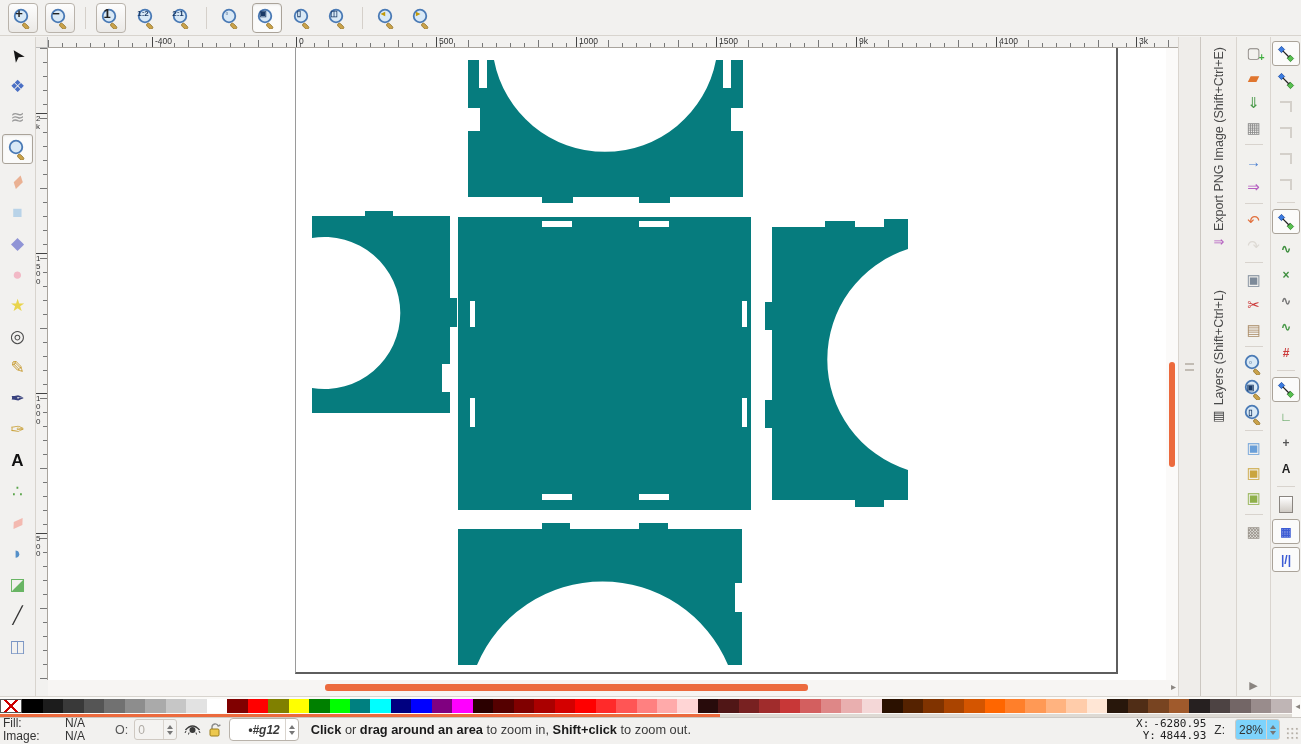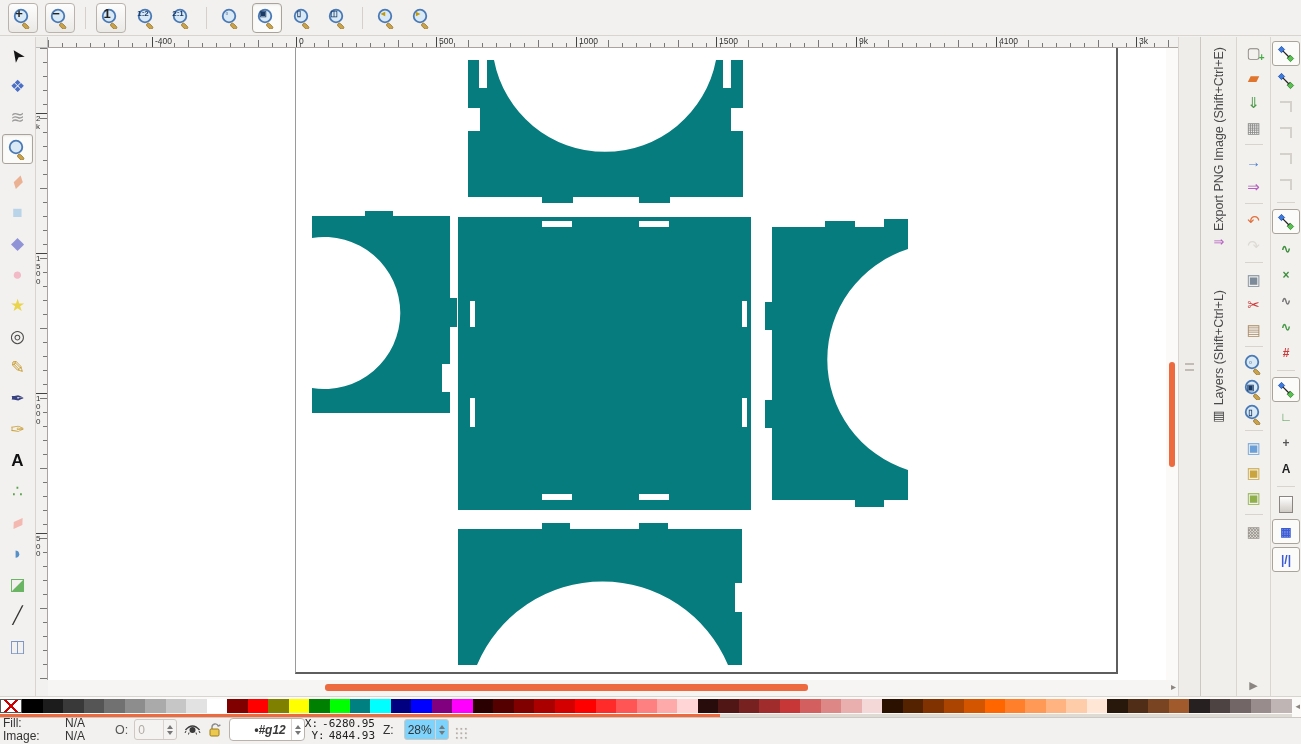--- a/index.html
+++ b/index.html
@@ -83,21 +83,21 @@
   .fs .lab{color:#333}
   .spinbox{height:19px;border:1px solid #cfc9c2;border-radius:3px;background:#f4f3f1;display:flex;align-items:center;margin-left:6px}
   .spinbox .val{padding:0 3px;color:#b0aca6;font-size:12px;min-width:22px;text-align:left}
   .spinbox.en{background:#7dd3fc}
   .spinbox.en .val{color:#333;text-align:right}
   .spin{display:flex;flex-direction:column;justify-content:center;gap:2px;padding:0 3px;border-left:1px solid #d9d4ce;height:100%;box-sizing:border-box}
   .spin i{display:block;width:0;height:0;border-left:3.5px solid transparent;border-right:3.5px solid transparent}
   .spin i.up{border-bottom:4px solid #777}
   .spin i.dn{border-top:4px solid #777}
   .mini{margin-left:7px;display:flex;align-items:center}
-  #layer-combo{margin-left:7px;height:21px;border:1px solid #b9b3ab;border-radius:4px;background:#fff;display:flex;align-items:center;padding-left:24px}
+  #layer-combo{margin-left:7px;height:21px;border:1px solid #b9b3ab;border-radius:4px;background:#fff;display:flex;align-items:center;padding-left:18px}
   #layer-combo .val{font-style:italic;font-weight:bold;font-size:12px;color:#3a3a3a;padding-right:5px}
   #status-message{margin-left:12px;flex:1 1 auto;font-size:12.8px;color:#3a3a3a;white-space:nowrap;overflow:hidden}
   #status-message b{color:#1a1a1a}
   .coords{font-family:"DejaVu Sans Mono",monospace;font-size:11px;line-height:11.5px;color:#222;text-align:right;flex:0 0 auto}
   .coords .r{display:flex;justify-content:flex-end;gap:4px}
   #zoomfield{margin:0 4px 0 8px;display:flex;align-items:center;gap:4px;flex:0 0 auto}
   #grip{width:13px;height:13px;margin:8px 2px 0 2px;flex:0 0 auto;
         background:radial-gradient(circle at 2px 2px,#b5afa7 1px,transparent 1.2px);background-size:4.5px 4.5px}
 </style>
 </head>
@@ -566,20 +566,21 @@
       <rect x="2" y="7" width="9" height="7" rx="1.2" fill="#ecc84e" stroke="#9a7d1c" stroke-width="1"></rect>
     </svg>
   </span>
   <div id="layer-combo">
     <span class="val">•#g12</span>
     <span class="spin">
         <i class="up"></i>
         <i class="dn"></i>
       </span>
   </div>
+  <div id="status-message"><b>Click</b><span> or </span><b>drag around an area</b><span> to zoom in, </span><b>Shift+click</b><span> to zoom out.</span></div>
   <div class="coords">
     <div class="r">
         <span>X:</span>
         <span>-6280.95</span>
       </div>
     <div class="r">
         <span>Y:</span>
         <span>4844.93</span>
       </div>
   </div>

